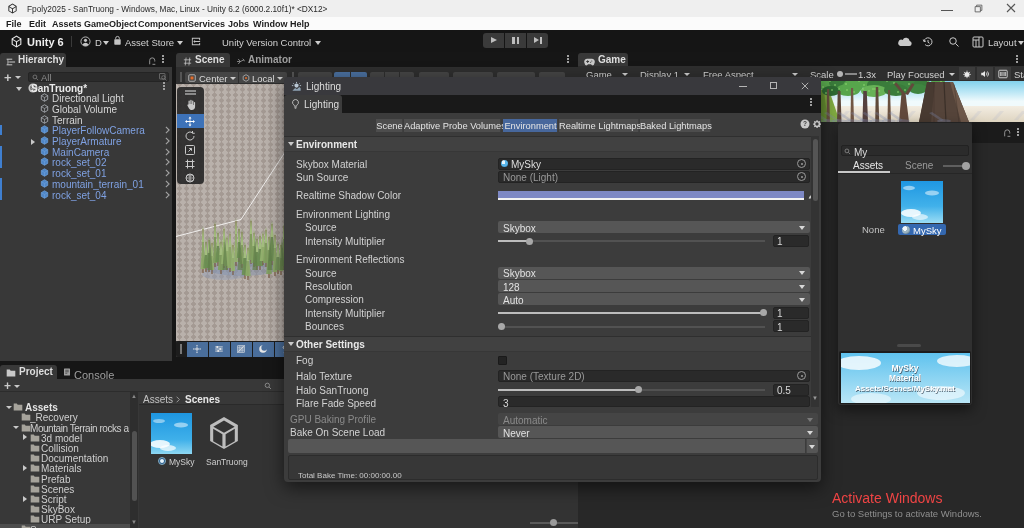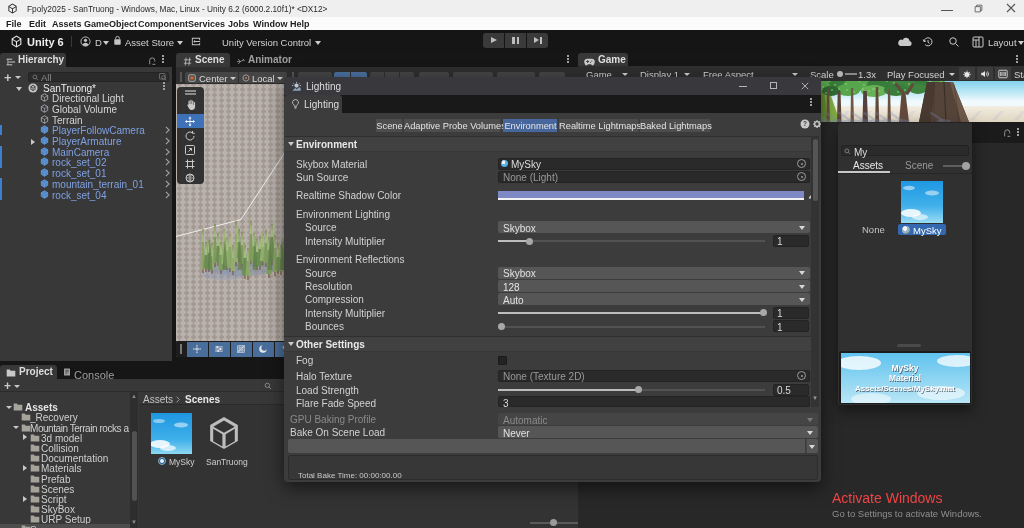--- a/index.html
+++ b/index.html
@@ -141,21 +141,21 @@
       <circle cx="9" cy="9" r="3.6" fill="none" stroke="#848484" stroke-width="1.3"></circle>
       <path stroke="#848484" stroke-width="1.3" d="m11.5 11.5 3.5 3.5"></path>
     </svg>
 
   <div id="hrows" style="position:absolute;left:0;top:15px;width:172px;height:279px;font-size:10px">
     <span class="abs" style="left:16px;top:4.5px;width:0;height:0;border-left:3.5px solid transparent;border-right:3.5px solid transparent;border-top:4px solid #c9c9c9"></span>
     <svg class="abs" style="left:28px;top:0.5px" width="10" height="10" viewBox="0 0 24 24">
         <circle cx="12" cy="12" r="11" fill="#c6c6c6"></circle>
         <path fill="#383838" d="M12 4 6 7.8v7.6L12 19l6-3.6V7.8L12 4zm0 2.6 3.8 2.3L12 11.2 8.2 8.9 12 6.6zM8 10.7l3 1.9v4.2l-3-1.9v-4.2zm8 0v4.2l-3 1.9v-4.2l3-1.9z"></path>
       </svg>
-    <span class="row" style="left:43px;top:0.5px;color:#ececec;font-weight:normal">SanTruong*</span>
+    <span class="row" style="left:31px;top:0.5px;color:#ececec;font-weight:bold">SanTruong*</span>
     <span class="abs vdots" style="left:163px;top:0px"></span>
     <svg class="abs" style="left:40px;top:11.2px" width="9" height="9" viewBox="0 0 24 24">
         <path fill="none" stroke="#b9bec4" stroke-width="2" d="M12 2 3.5 7v10L12 22l8.5-5V7L12 2z"></path>
         <path fill="none" stroke="#b9bec4" stroke-width="1.6" d="M3.5 7 12 12l8.5-5M12 12v10"></path>
       </svg>
     <span class="row" style="left:52px;top:11.2px;color:#d6d6d6">Directional Light</span>
     <svg class="abs" style="left:40px;top:21.9px" width="9" height="9" viewBox="0 0 24 24">
         <path fill="none" stroke="#b9bec4" stroke-width="2" d="M12 2 3.5 7v10L12 22l8.5-5V7L12 2z"></path>
         <path fill="none" stroke="#b9bec4" stroke-width="1.6" d="M3.5 7 12 12l8.5-5M12 12v10"></path>
       </svg>
@@ -809,21 +809,21 @@
     <span class="row" style="left:493px;top:244.9px;color:#d8d8d8">1</span>
   <div class="abs" style="left:0;top:259px;width:527px;height:16px;background:#414141;border-top:1px solid #2f2f2f;border-bottom:1px solid #373737"></div>
   <span class="abs" style="left:4px;top:265px;width:0;height:0;border-left:3.5px solid transparent;border-right:3.5px solid transparent;border-top:4px solid #c9c9c9"></span>
   <span class="row" style="left:12px;top:261.5px;font-weight:bold;color:#e8e8e8">Other Settings</span>
   <span class="row" style="left:12px;top:278.0px;color:#d2d2d2">Fog</span>
   <span class="abs" style="left:214px;top:278.5px;width:9px;height:9px;background:#232323;border:1px solid #1a1a1a;border-radius:1px"></span>
   <span class="row" style="left:12px;top:293.5px;color:#d2d2d2">Halo Texture</span>
   <span class="abs" style="left:214px;top:292.5px;width:312px;height:12px;background:#2a2a2a;border:1px solid #232323;border-radius:2px"></span>
     <span class="row" style="left:219px;top:294px;color:#999">None (Texture 2D)</span>
     <span class="picker" style="left:513px;top:294.0px"></span>
-  <span class="row" style="left:12px;top:307.6px;color:#d2d2d2">Load Strength</span>
+  <span class="row" style="left:12px;top:307.6px;color:#d2d2d2">Halo SanTruong</span>
   <span class="slider-fill" style="left:214px;top:311.8px;width:140px"></span>
   <span class="slider-track" style="left:354px;top:311.8px;width:127px"></span>
   <span class="knob" style="left:350.5px;top:309.3px"></span>
   <span class="vbox" style="left:489px;top:306.6px;width:36px;height:12px"></span>
     <span class="row" style="left:493px;top:308.1px;color:#d8d8d8">0.5</span>
   <span class="row" style="left:12px;top:321.0px;color:#d2d2d2">Flare Fade Speed</span>
   <span class="vbox" style="left:214px;top:319px;width:312px;height:11px"></span>
     <span class="row" style="left:219px;top:320.5px;color:#d8d8d8">3</span>
   <span class="abs" style="left:527px;top:59px;width:8px;height:271px;background:#333333"></span>
   <span class="abs" style="left:528.5px;top:62px;width:5px;height:62px;background:#555;border-radius:3px"></span>

